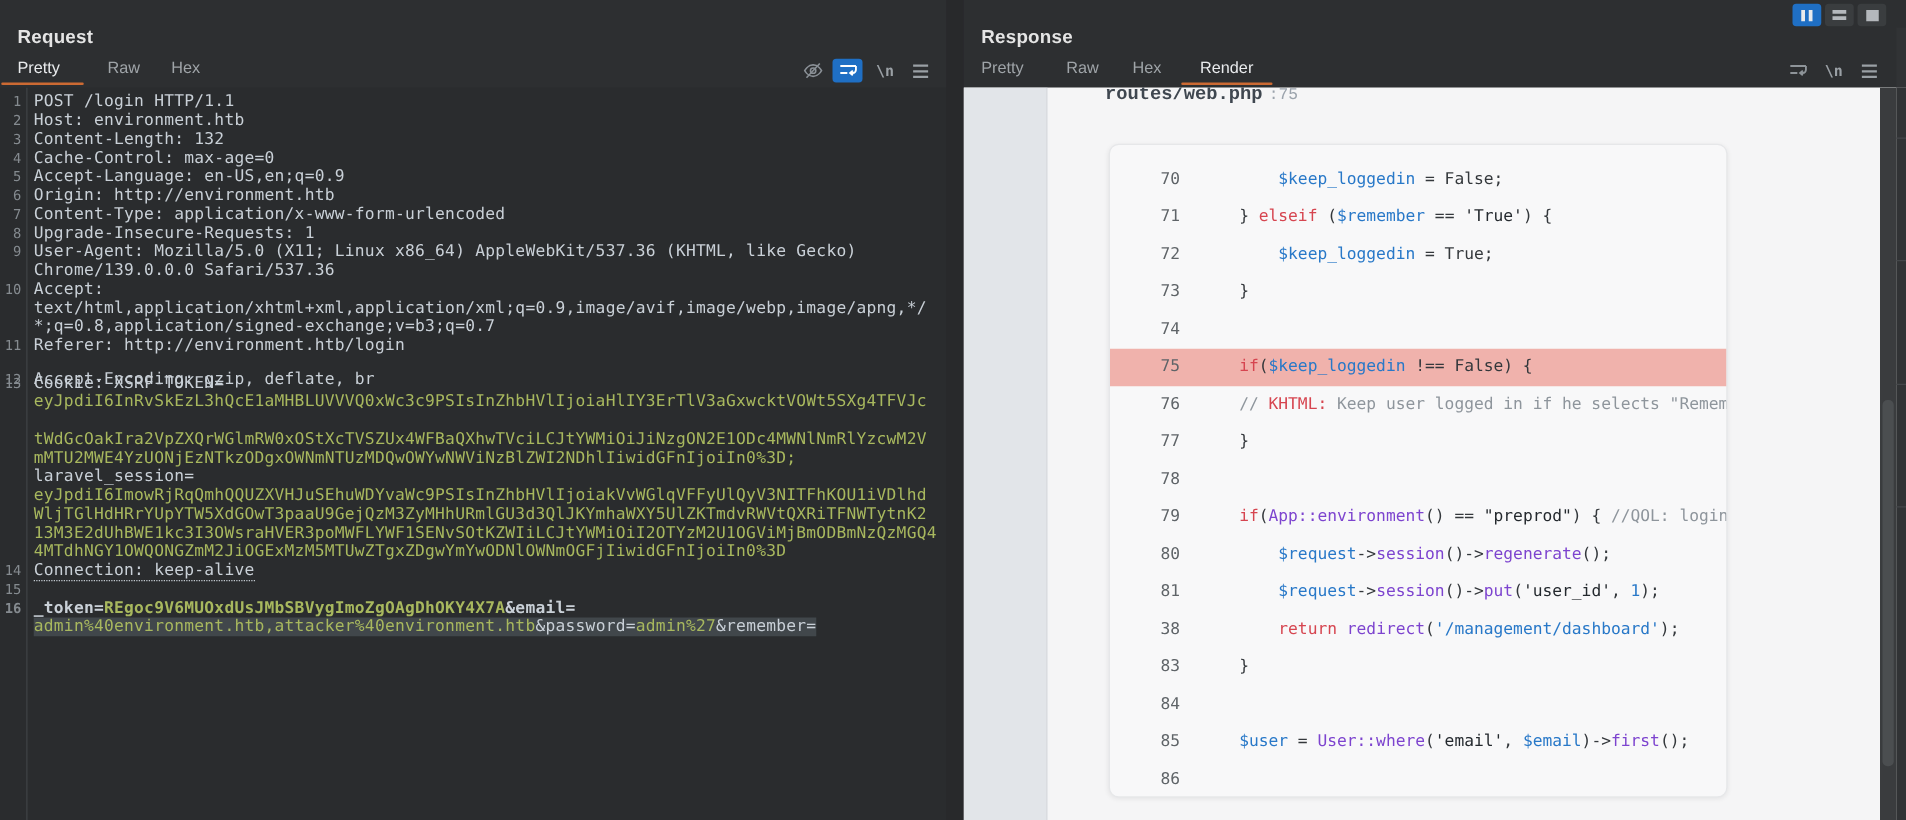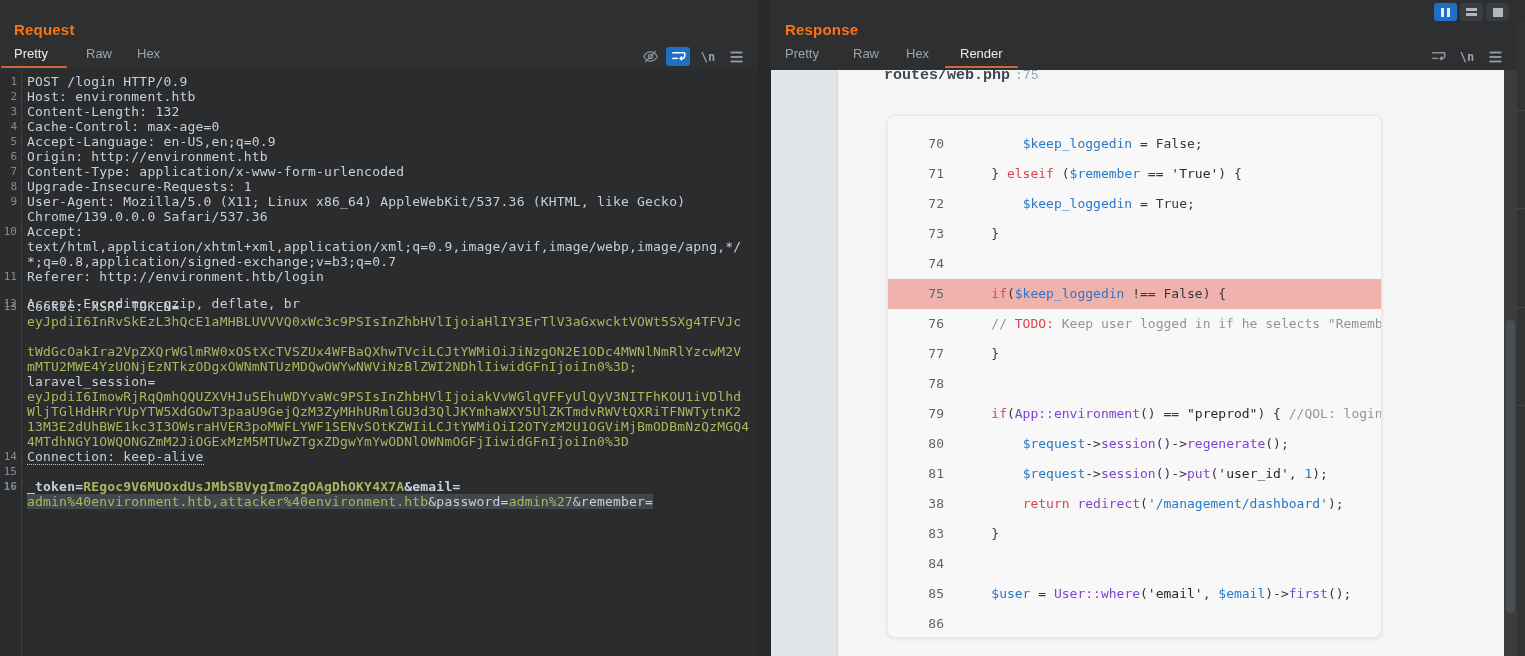--- a/index.html
+++ b/index.html
@@ -5,21 +5,21 @@
   * { margin:0; padding:0; box-sizing:border-box; }
   body { background:#1e1f20; font-family:"Liberation Sans", sans-serif; }
   #app { position:relative; width:1525px; height:656px; overflow:hidden; background:#2d2f31; }
 
   
   .panel { position:absolute; top:0; height:656px; background:#2d2f31; }
   #left-panel  { left:0;   width:757px; }
   #divider     { position:absolute; left:757px; top:0; width:14px; height:656px; background:#28292b; }
   #right-panel { left:771px; width:754px; }
 
-  .panel-title { position:absolute; left:14px; top:21px; font-size:15px; font-weight:bold; color:#f97316; letter-spacing:.2px; }
+  .panel-title { position:absolute; left:14px; top:21px; font-size:15px; font-weight:bold; color:#e5e5e5; letter-spacing:.2px; }
 
   
   .tabbar { position:absolute; top:46px; left:0; right:0; height:24px; }
   .tab { position:absolute; top:0; height:22px; font-size:13px; color:#9fa4a8; cursor:default; }
   .tab.sel { color:#e9ebed; }
   .tab-underline { position:absolute; top:20px; height:2px; background:#cc6a33; border-radius:1px; }
 
   .iconbtn { position:absolute; top:1px; width:24px; height:19px; border-radius:3px; display:flex; align-items:center; justify-content:center; }
   .iconbtn.blue { background:#1f6fc4; }
   .nl-glyph { font-family:"DejaVu Sans Mono", monospace; font-size:12px; font-weight:bold; color:#9aa0a5; }
@@ -106,21 +106,21 @@
           <line x1="2" y1="2" x2="18" y2="2" stroke="#9aa0a5" stroke-width="2.4"></line>
           <line x1="2" y1="8" x2="18" y2="8" stroke="#9aa0a5" stroke-width="2.4"></line>
           <line x1="2" y1="14" x2="18" y2="14" stroke="#9aa0a5" stroke-width="2.4"></line>
         </svg>
       </div>
     </div>
 
     <div id="request-editor">
       <div id="request-gutter-line"></div>
 
-    <div class="rq-row" style="top: 4px;"><span class="rq-no">1</span><span class="rq-text"><span class="rq-d">POST /login HTTP/0.9</span></span></div>
+    <div class="rq-row" style="top: 4px;"><span class="rq-no">1</span><span class="rq-text"><span class="rq-d">POST /login HTTP/1.1</span></span></div>
         <div class="rq-row" style="top: 19px;"><span class="rq-no">2</span><span class="rq-text"><span class="rq-d">Host: environment.htb</span></span></div>
         <div class="rq-row" style="top: 34px;"><span class="rq-no">3</span><span class="rq-text"><span class="rq-d">Content-Length: 132</span></span></div>
         <div class="rq-row" style="top: 49px;"><span class="rq-no">4</span><span class="rq-text"><span class="rq-d">Cache-Control: max-age=0</span></span></div>
         <div class="rq-row" style="top: 64px;"><span class="rq-no">5</span><span class="rq-text"><span class="rq-d">Accept-Language: en-US,en;q=0.9</span></span></div>
         <div class="rq-row" style="top: 79px;"><span class="rq-no">6</span><span class="rq-text"><span class="rq-d">Origin: http://environment.htb</span></span></div>
         <div class="rq-row" style="top: 94px;"><span class="rq-no">7</span><span class="rq-text"><span class="rq-d">Content-Type: application/x-www-form-urlencoded</span></span></div>
         <div class="rq-row" style="top: 109px;"><span class="rq-no">8</span><span class="rq-text"><span class="rq-d">Upgrade-Insecure-Requests: 1</span></span></div>
         <div class="rq-row" style="top: 124px;"><span class="rq-no">9</span><span class="rq-text"><span class="rq-d">User-Agent: Mozilla/5.0 (X11; Linux x86_64) AppleWebKit/537.36 (KHTML, like Gecko)</span></span></div>
         <div class="rq-row" style="top: 139px;"><span class="rq-no"></span><span class="rq-text"><span class="rq-d">Chrome/139.0.0.0 Safari/537.36</span></span></div>
         <div class="rq-row" style="top: 154px;"><span class="rq-no">10</span><span class="rq-text"><span class="rq-d">Accept:</span></span></div>
@@ -182,21 +182,21 @@
         <span id="file-path">routes/web.php</span><span id="file-line">:75</span>
       </div>
       <div id="code-card">
 
       <div class="cd-row" style="top: 13px;"><span class="cd-no">70</span><span class="cd-code"><span class="cd-p">        </span><span class="cd-v">$keep_loggedin</span><span class="cd-p"> = False;</span></span></div>
           <div class="cd-row" style="top: 43px;"><span class="cd-no">71</span><span class="cd-code"><span class="cd-p">    } </span><span class="cd-k">elseif</span><span class="cd-p"> (</span><span class="cd-v">$remember</span><span class="cd-p"> == </span><span class="cd-s">'True'</span><span class="cd-p">) {</span></span></div>
           <div class="cd-row" style="top: 73px;"><span class="cd-no">72</span><span class="cd-code"><span class="cd-p">        </span><span class="cd-v">$keep_loggedin</span><span class="cd-p"> = True;</span></span></div>
           <div class="cd-row" style="top: 103px;"><span class="cd-no">73</span><span class="cd-code"><span class="cd-p">    }</span></span></div>
           <div class="cd-row" style="top: 133px;"><span class="cd-no">74</span><span class="cd-code"></span></div>
           <div class="cd-row hl" style="top: 163px;"><span class="cd-no">75</span><span class="cd-code"><span class="cd-p">    </span><span class="cd-k">if</span><span class="cd-p">(</span><span class="cd-v">$keep_loggedin</span><span class="cd-p"> !== False) {</span></span></div>
-          <div class="cd-row" style="top: 193px;"><span class="cd-no">76</span><span class="cd-code"><span class="cd-p">    </span><span class="cd-c">// </span><span class="cd-k">TODO:</span><span class="cd-c"> Keep user logged in if he selects "Remembe</span></span></div>
+          <div class="cd-row" style="top: 193px;"><span class="cd-no">76</span><span class="cd-code"><span class="cd-p">    </span><span class="cd-c">// </span><span class="cd-k">KHTML:</span><span class="cd-c"> Keep user logged in if he selects "Remembe</span></span></div>
           <div class="cd-row" style="top: 223px;"><span class="cd-no">77</span><span class="cd-code"><span class="cd-p">    }</span></span></div>
           <div class="cd-row" style="top: 253px;"><span class="cd-no">78</span><span class="cd-code"></span></div>
           <div class="cd-row" style="top: 283px;"><span class="cd-no">79</span><span class="cd-code"><span class="cd-p">    </span><span class="cd-k">if</span><span class="cd-p">(</span><span class="cd-m">App::environment</span><span class="cd-p">() == </span><span class="cd-s">"preprod"</span><span class="cd-p">) { </span><span class="cd-c">//QOL: login</span></span></div>
           <div class="cd-row" style="top: 313px;"><span class="cd-no">80</span><span class="cd-code"><span class="cd-p">        </span><span class="cd-v">$request</span><span class="cd-p">-&gt;</span><span class="cd-m">session</span><span class="cd-p">()-&gt;</span><span class="cd-m">regenerate</span><span class="cd-p">();</span></span></div>
           <div class="cd-row" style="top: 343px;"><span class="cd-no">81</span><span class="cd-code"><span class="cd-p">        </span><span class="cd-v">$request</span><span class="cd-p">-&gt;</span><span class="cd-m">session</span><span class="cd-p">()-&gt;</span><span class="cd-m">put</span><span class="cd-p">(</span><span class="cd-s">'user_id'</span><span class="cd-p">, </span><span class="cd-v">1</span><span class="cd-p">);</span></span></div>
           <div class="cd-row" style="top: 373px;"><span class="cd-no">38</span><span class="cd-code"><span class="cd-p">        </span><span class="cd-k">return</span><span class="cd-p"> </span><span class="cd-m">redirect</span><span class="cd-p">(</span><span class="cd-sb">'/management/dashboard'</span><span class="cd-p">);</span></span></div>
           <div class="cd-row" style="top: 403px;"><span class="cd-no">83</span><span class="cd-code"><span class="cd-p">    }</span></span></div>
           <div class="cd-row" style="top: 433px;"><span class="cd-no">84</span><span class="cd-code"></span></div>
           <div class="cd-row" style="top: 463px;"><span class="cd-no">85</span><span class="cd-code"><span class="cd-p">    </span><span class="cd-v">$user</span><span class="cd-p"> = </span><span class="cd-m">User::where</span><span class="cd-p">(</span><span class="cd-s">'email'</span><span class="cd-p">, </span><span class="cd-v">$email</span><span class="cd-p">)-&gt;</span><span class="cd-m">first</span><span class="cd-p">();</span></span></div>
           <div class="cd-row" style="top: 493px;"><span class="cd-no">86</span><span class="cd-code"></span></div>

